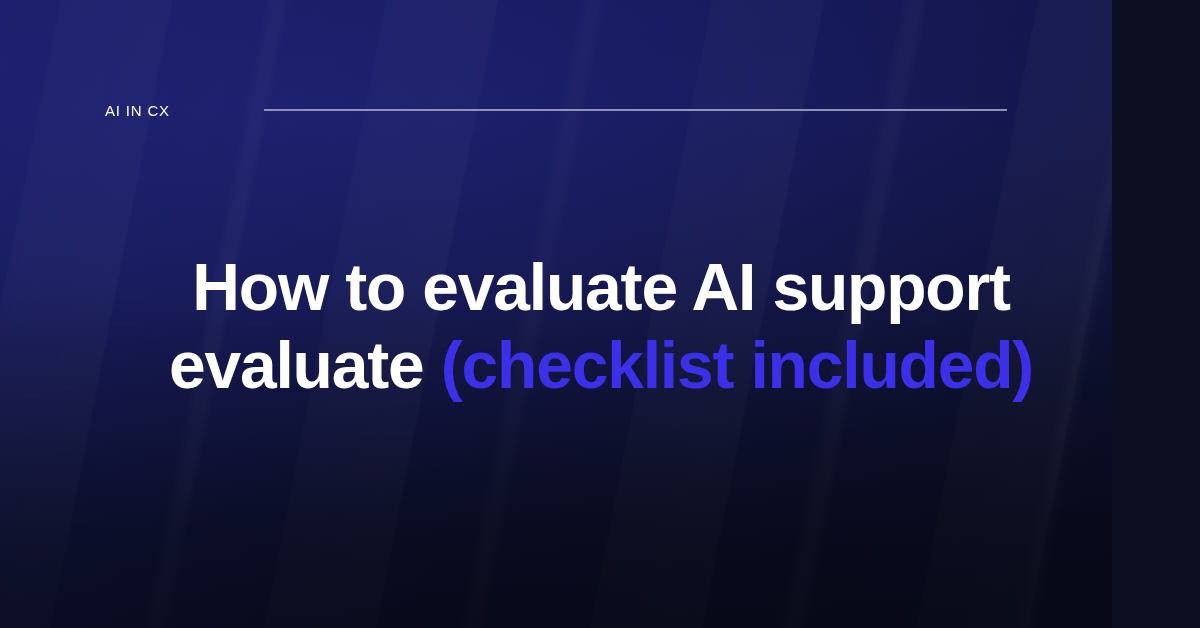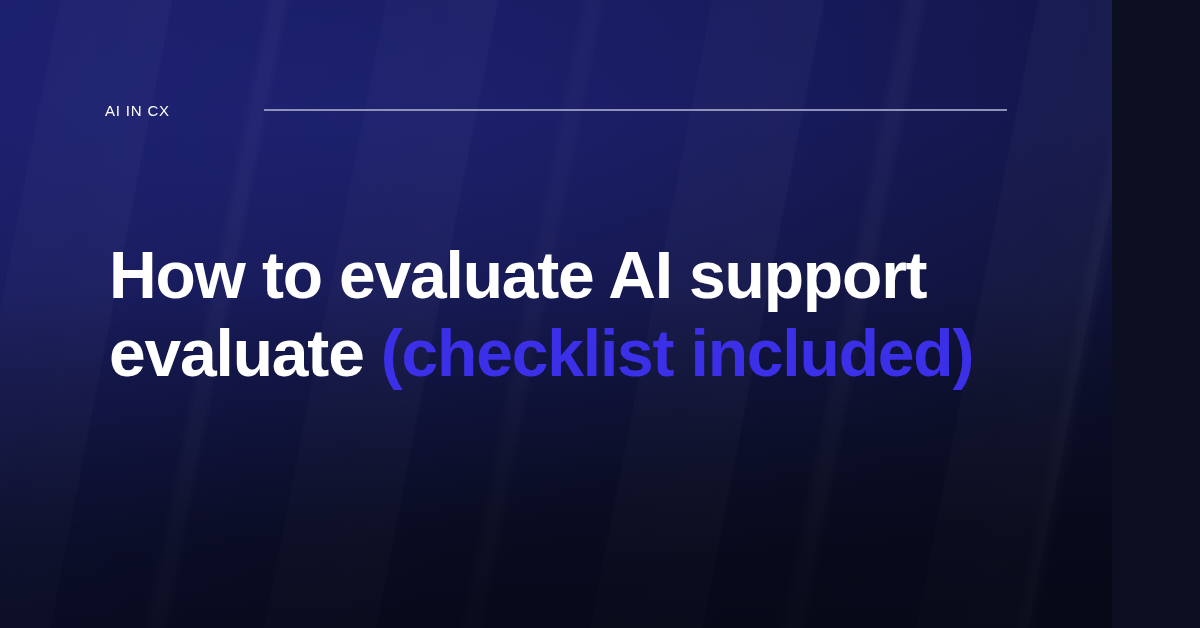--- a/index.html
+++ b/index.html
@@ -114,26 +114,27 @@
     height: 2px;
     margin-left: 94px;
     background: #8e92b8;
   }
 
   #headline {
     position: absolute;
     left: 105px;
     top: 232px;
     width: 960px;
-    margin: 4px;
+    margin: 16px;
     color: #ffffff;
     font-size: 66px;
     font-weight: 700;
     line-height: 78px;
     letter-spacing: -0.018em;
+    text-align: center;
   }
 
   .accent {
     color: #3b30e8;
   }
 </style>
 </head>
 <body>
 
 <div id="card">

